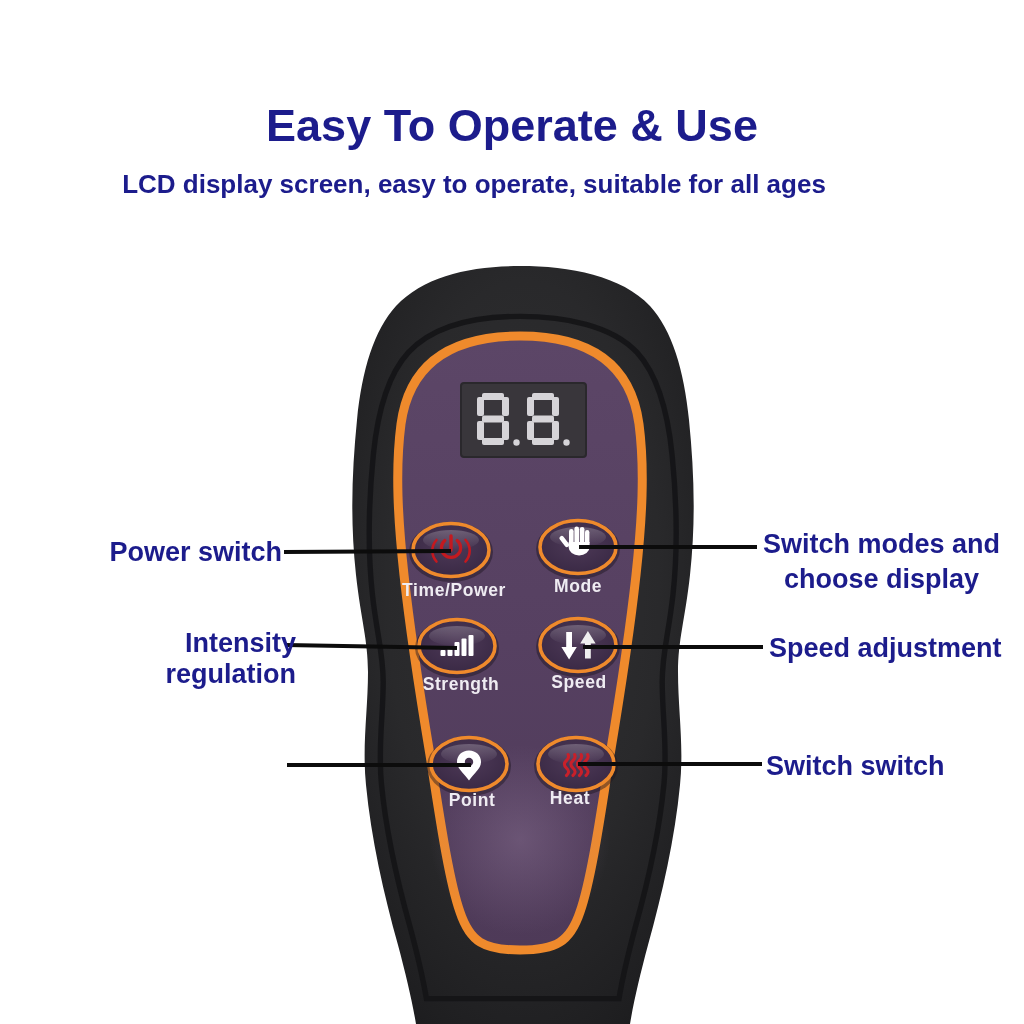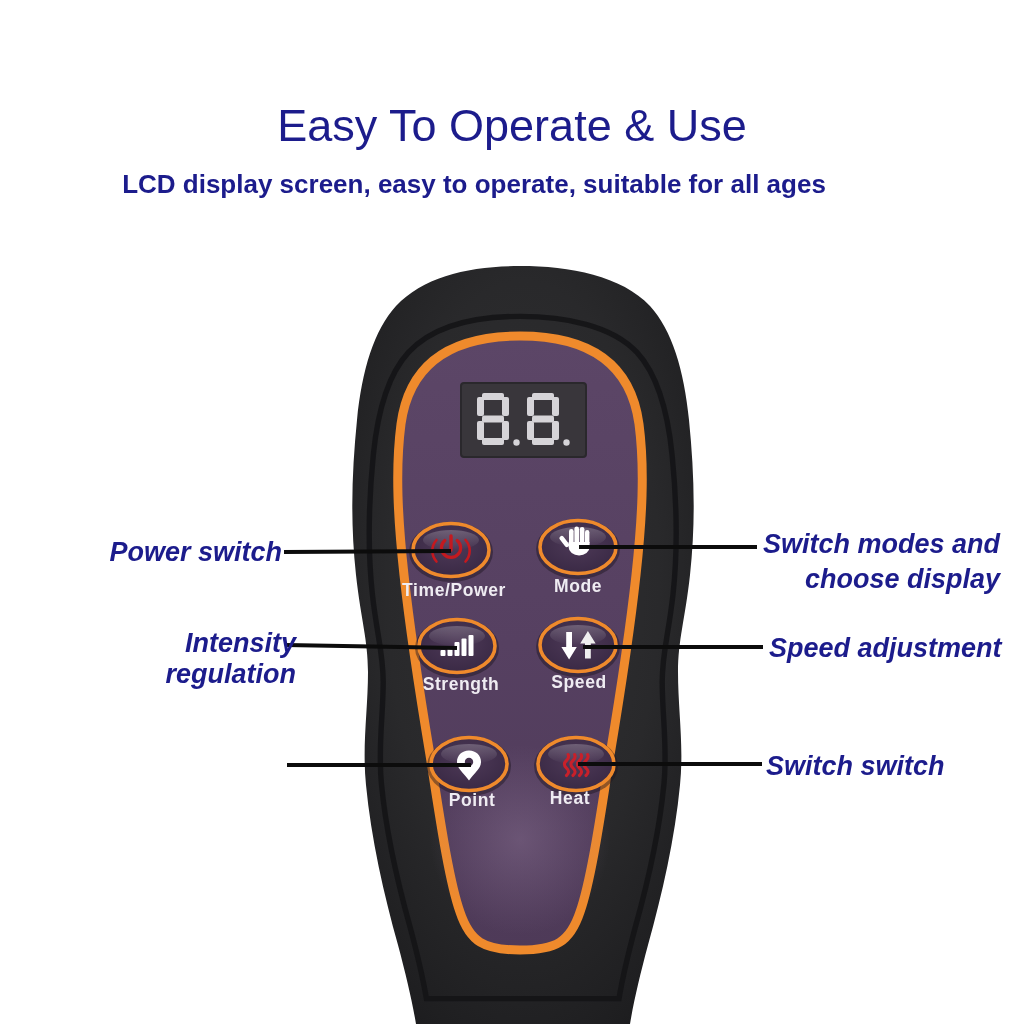--- a/index.html
+++ b/index.html
@@ -6,42 +6,41 @@
   .page{
     position:relative;
     width:1024px;height:1024px;
     background:#ffffff;
     font-family:"Liberation Sans", sans-serif;
     overflow:hidden;
   }
   .title{
     position:absolute;left:0;top:100px;width:1024px;
     text-align:center;
-    font-size:45px;font-weight:400;letter-spacing:0px;
+    font-size:45px;font-weight:700;letter-spacing:0px;
     color:#1c1c8c;
   }
   .subtitle{
     position:absolute;left:0;top:169px;width:948px;
     text-align:center;
     font-size:26px;font-weight:700;
     color:#1c1c8c;
   }
   .remote-svg{position:absolute;left:0;top:0;}
   .callout{
     position:absolute;
     color:#1c1c8c;
     font-size:27px;font-weight:600;
     line-height:31px;
-    font-style:italic;
   }
   .callout span{display:block;}
   .co-power{left:90px;top:535px;width:192px;text-align:right;line-height:34px;}
   .co-intensity{left:110px;top:628px;width:186px;text-align:right;}
   .co-fixed{left:108px;top:742px;width:186px;text-align:center;}
-  .co-modes{left:763px;top:527px;text-align:right;line-height:35px;}
+  .co-modes{left:763px;top:527px;text-align:center;line-height:35px;}
   .co-speed{left:769px;top:631px;line-height:34px;}
   .co-heat{left:766px;top:749px;line-height:34px;}
   .btn-label{
     font-family:"Liberation Sans",sans-serif;
     font-size:17.5px;font-weight:bold;letter-spacing:0.6px;
     fill:#efecf2;
   }
 </style>
 </head>
 <body>

